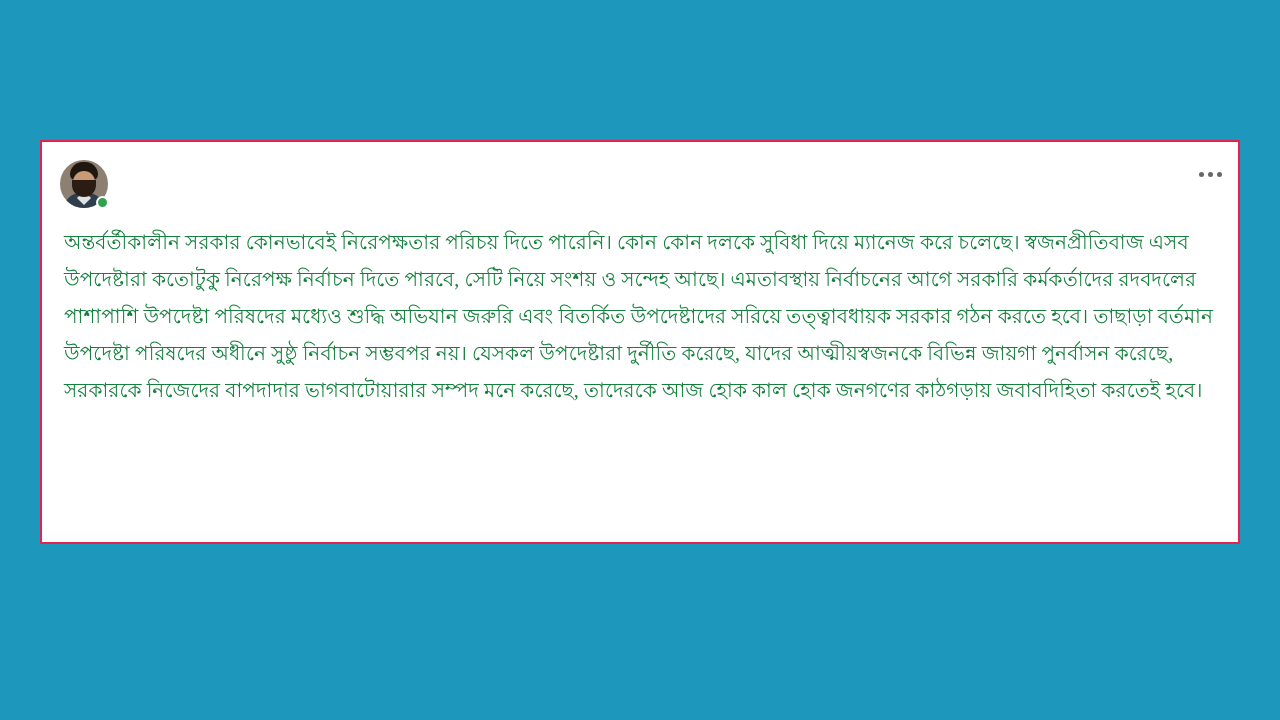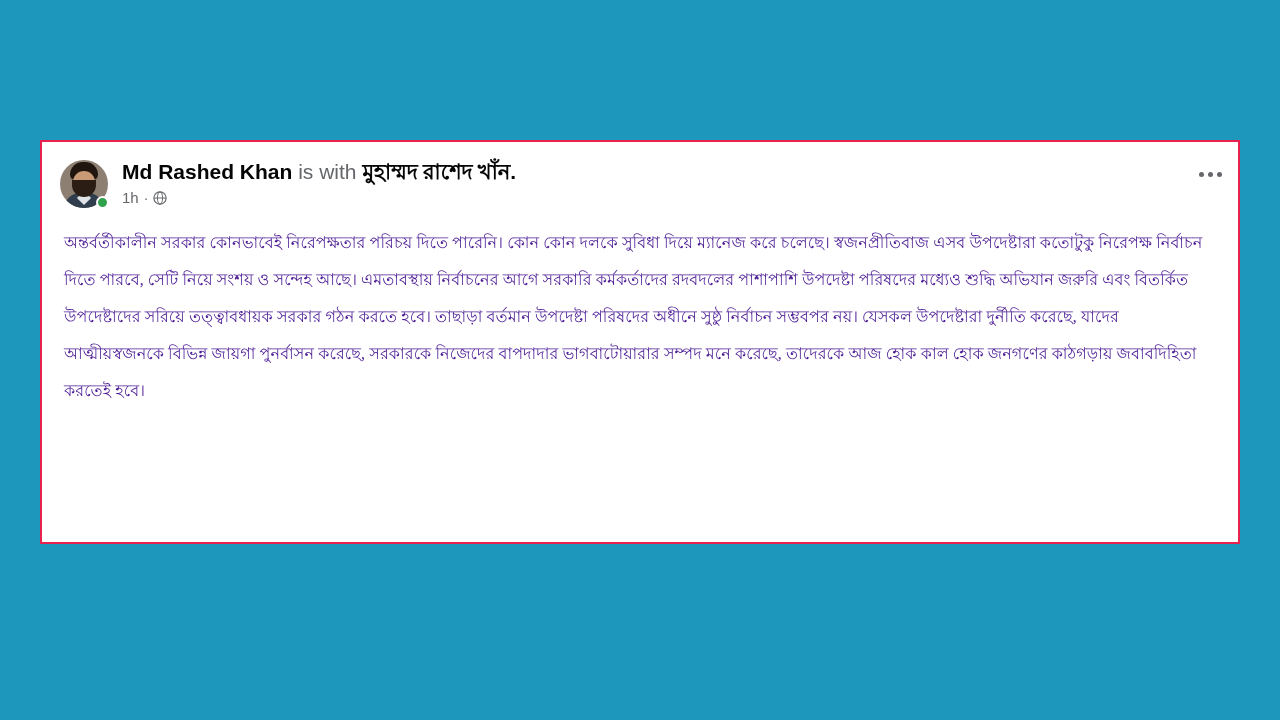--- a/index.html
+++ b/index.html
@@ -169,23 +169,23 @@
   .menu-dots span {
     width: 5px;
     height: 5px;
     border-radius: 50%;
     background: #65676b;
     display: block;
   }
   .post-body {
     padding: 16px 22px 10px 22px;
     font-family: "Liberation Serif", "DejaVu Serif", serif;
-    font-size: 16px;
+    font-size: 20px;
     line-height: 37px;
-    color: #4c1d95;
+    color: #15803d;
     text-align: left;
     letter-spacing: 0.1px;
   }
 </style>
 </head>
 <body>
 
 <div id="stage">
 
   <div class="post-card">
@@ -196,38 +196,20 @@
         <div class="avatar">
           <div class="body"></div>
           <div class="collar"></div>
           <div class="hair"></div>
           <div class="face"></div>
           <div class="beard"></div>
         </div>
         <div class="online-dot"></div>
       </div>
 
-      <div class="header-text">
-        <div class="name-line">
-          <span class="author-name">Md Rashed Khan</span>
-          <span class="with-text">is with</span>
-          <span class="tagged-name">মুহাম্মদ রাশেদ খাঁন</span><span class="period">.</span>
-        </div>
-        <div class="meta-line">
-          <span>1h</span>
-          <span class="dot-sep">·</span>
-          <span class="globe-icon">
-            <svg viewBox="0 0 16 16" width="14" height="14" aria-hidden="true">
-              <circle cx="8" cy="8" r="7" fill="none" stroke="#65676b" stroke-width="1.3"></circle>
-              <ellipse cx="8" cy="8" rx="3" ry="7" fill="none" stroke="#65676b" stroke-width="1.1"></ellipse>
-              <line x1="1" y1="8" x2="15" y2="8" stroke="#65676b" stroke-width="1.1"></line>
-            </svg>
-          </span>
-        </div>
-      </div>
 
       <div class="menu-dots">
         <span></span>
         <span></span>
         <span></span>
       </div>
 
     </div>
 
     <div class="post-body">অন্তর্বর্তীকালীন সরকার কোনভাবেই নিরেপক্ষতার পরিচয় দিতে পারেনি। কোন কোন দলকে সুবিধা দিয়ে ম্যানেজ করে চলেছে। স্বজনপ্রীতিবাজ এসব উপদেষ্টারা কতোটুকু নিরেপক্ষ নির্বাচন দিতে পারবে, সেটি নিয়ে সংশয় ও সন্দেহ আছে। এমতাবস্থায় নির্বাচনের আগে সরকারি কর্মকর্তাদের রদবদলের পাশাপাশি উপদেষ্টা পরিষদের মধ্যেও শুদ্ধি অভিযান জরুরি এবং বিতর্কিত উপদেষ্টাদের সরিয়ে তত্ত্বাবধায়ক সরকার গঠন করতে হবে। তাছাড়া বর্তমান উপদেষ্টা পরিষদের অধীনে সুষ্ঠু নির্বাচন সম্ভবপর নয়। যেসকল উপদেষ্টারা দুর্নীতি করেছে, যাদের আত্মীয়স্বজনকে বিভিন্ন জায়গা পুনর্বাসন করেছে, সরকারকে নিজেদের বাপদাদার ভাগবাটোয়ারার সম্পদ মনে করেছে, তাদেরকে আজ হোক কাল হোক জনগণের কাঠগড়ায় জবাবদিহিতা করতেই হবে।</div>

